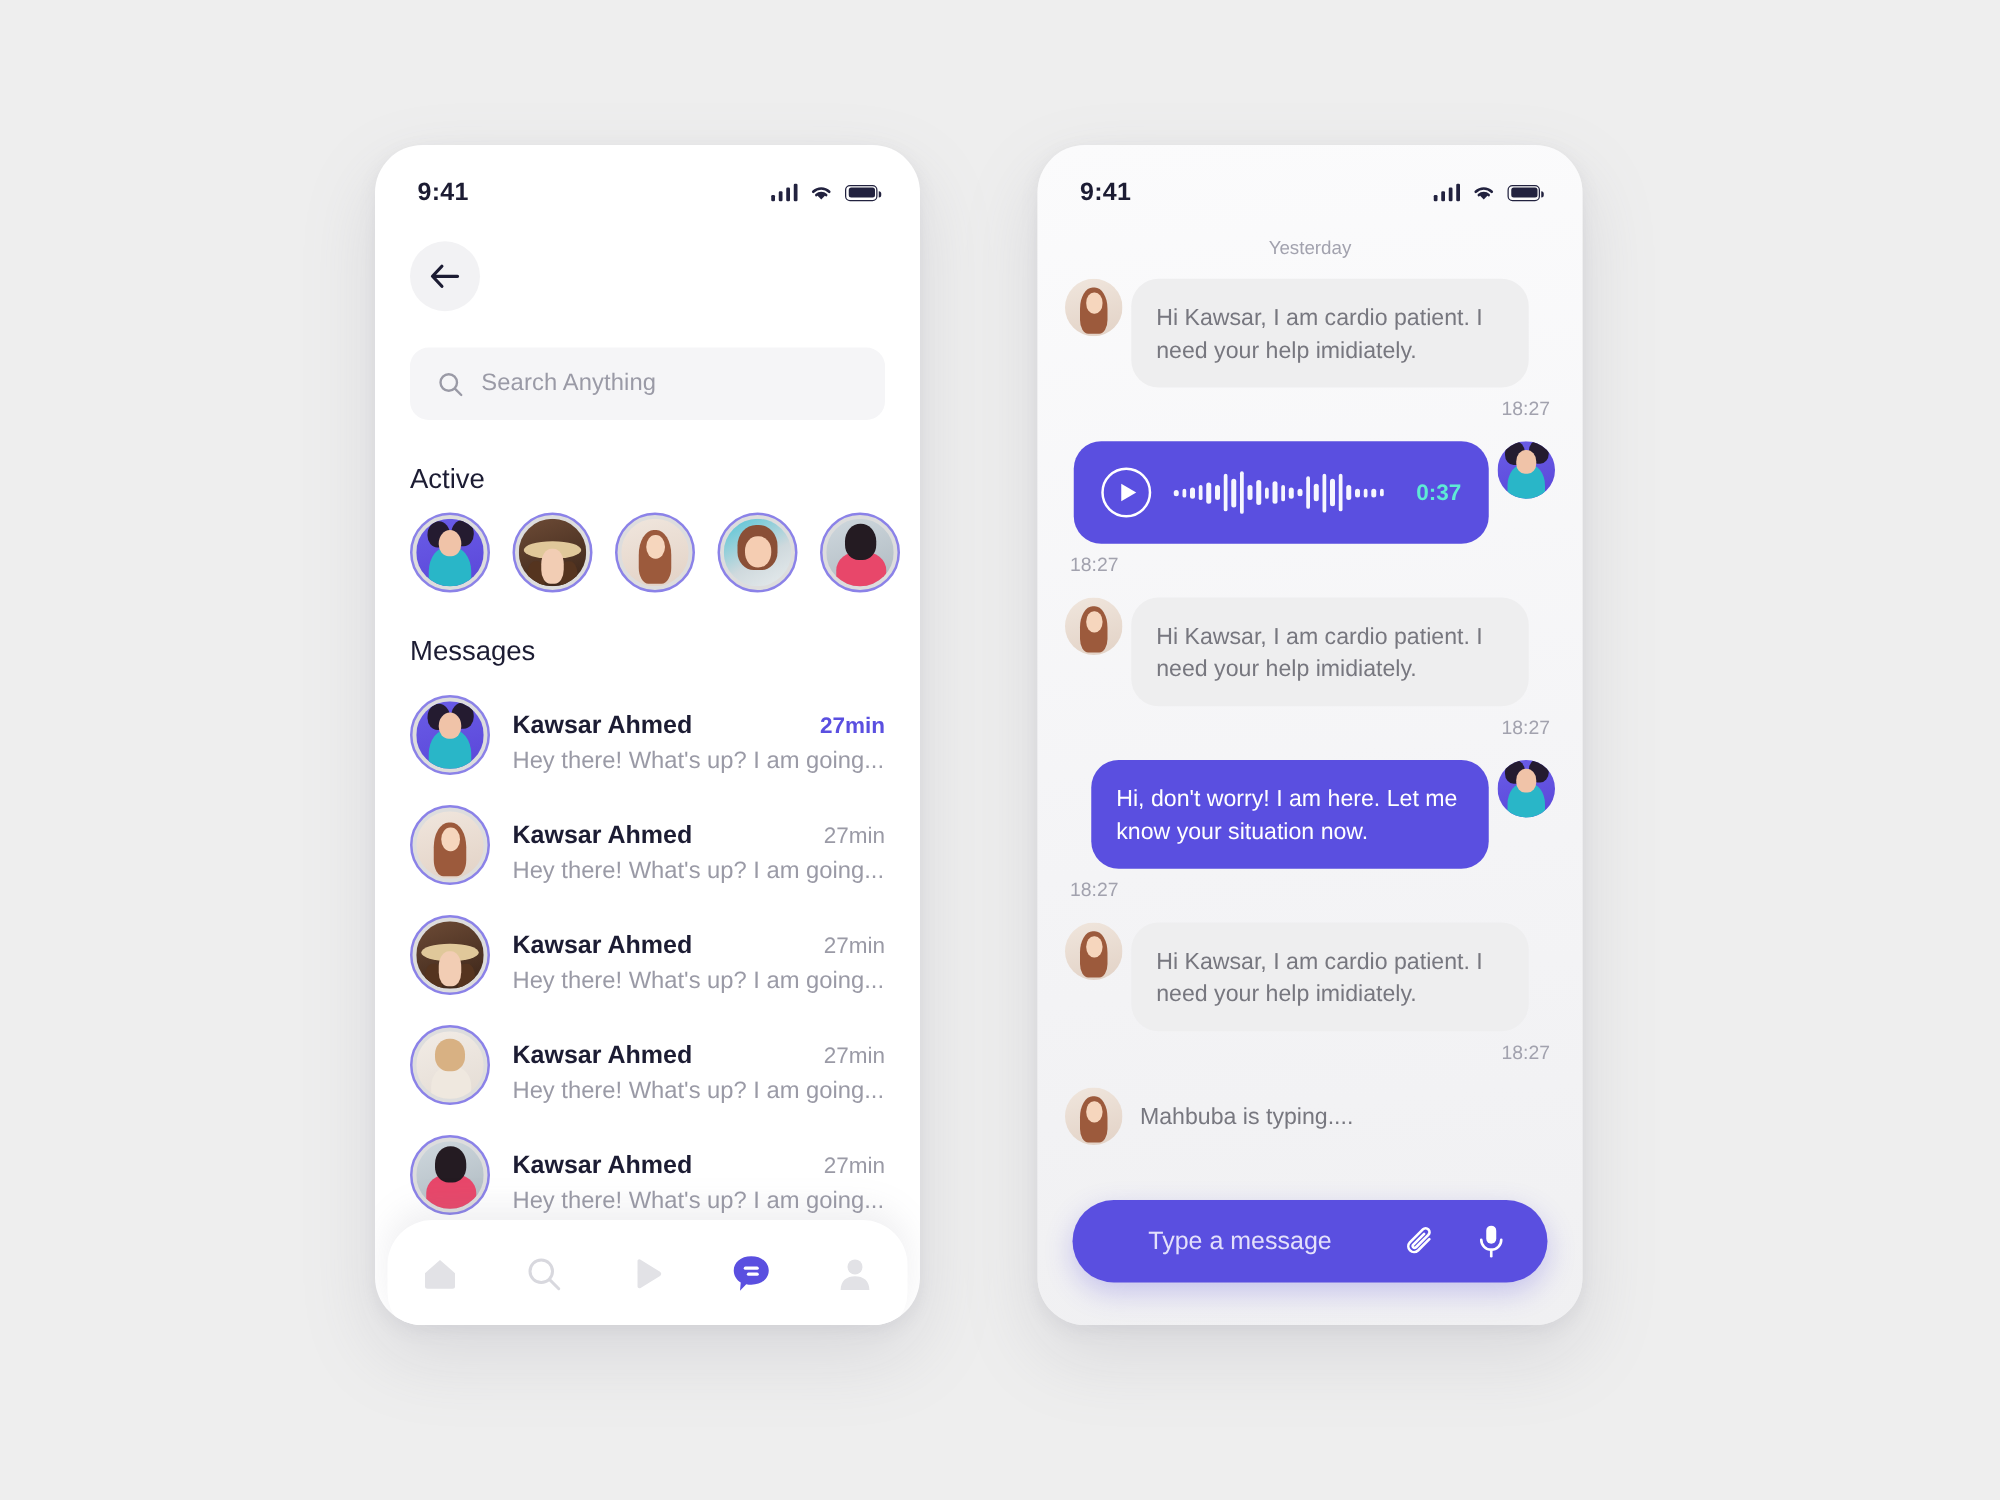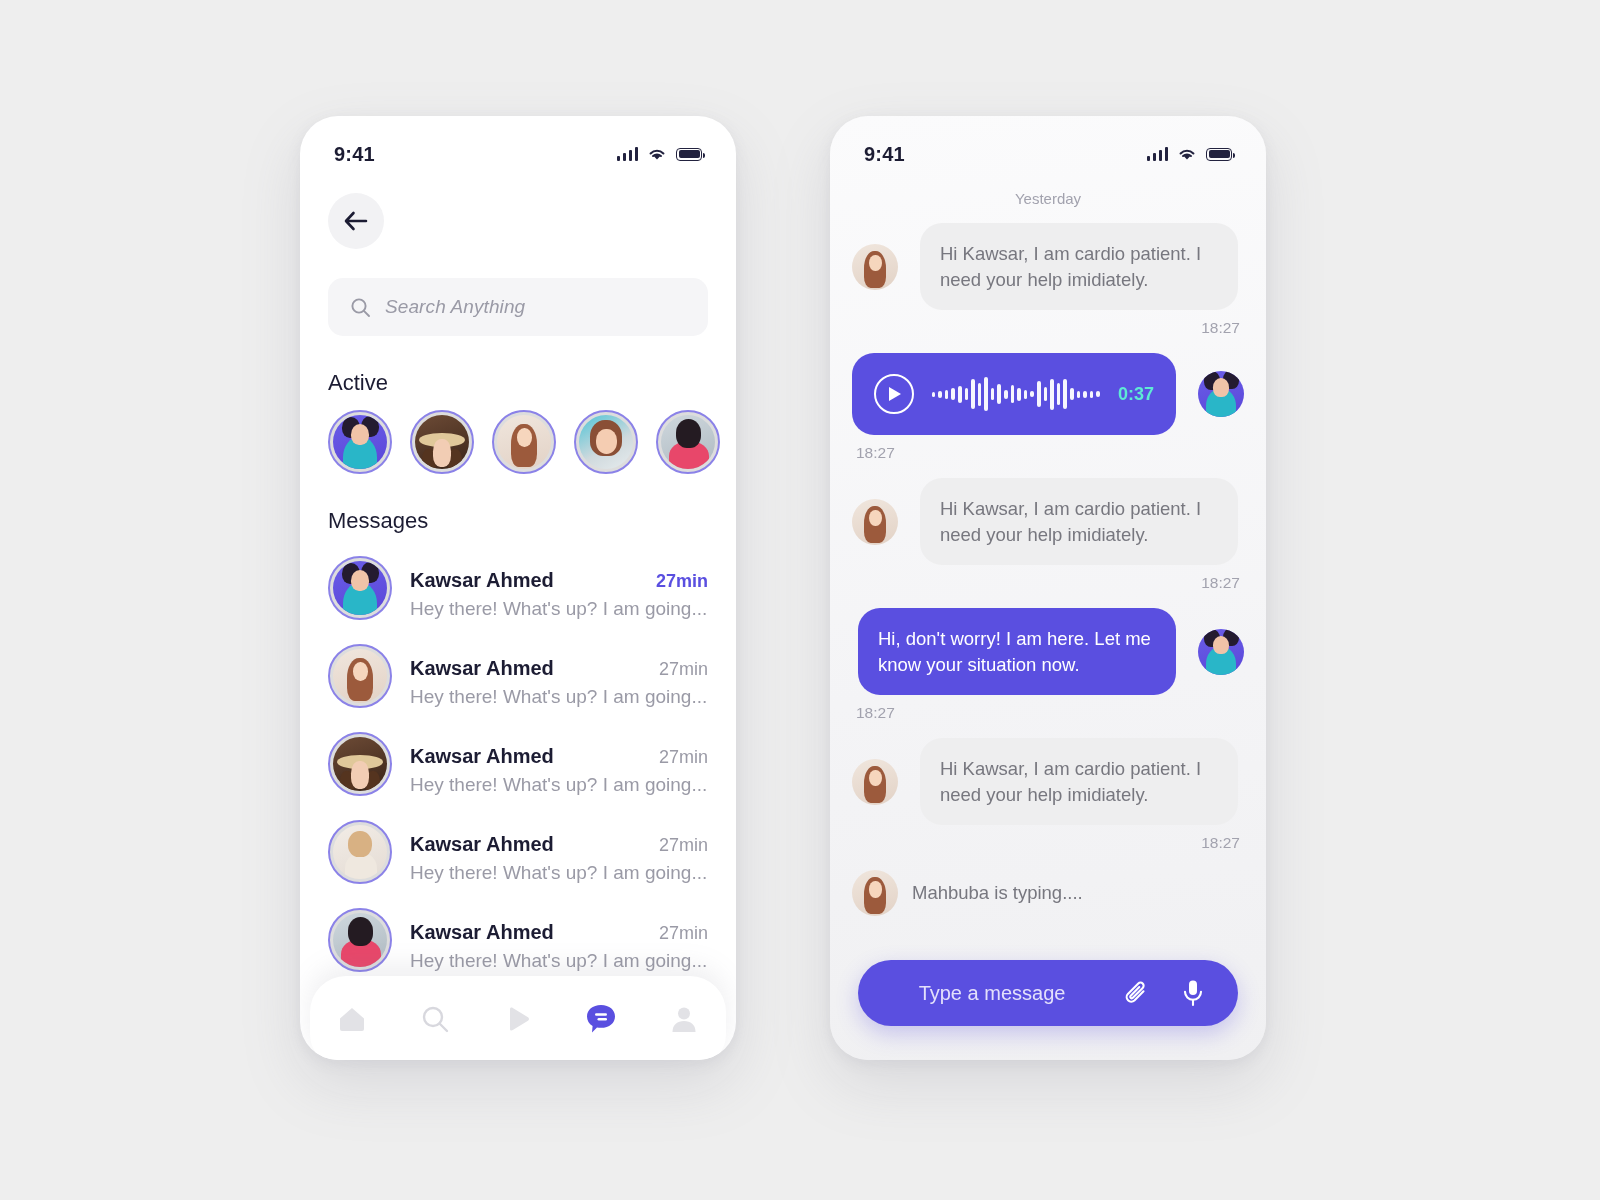--- a/index.html
+++ b/index.html
@@ -39,21 +39,21 @@
   
   .lhead { display:flex; align-items:center; padding:12px 30px 0 28px; height:82px; }
   .circle-btn { width:56px; height:56px; border-radius:50%; background:#f2f2f4;
                 display:flex; align-items:center; justify-content:center; flex:none; cursor:pointer; }
   .page-title { flex:1; text-align:center; font-size:26px; font-weight:700; color:#1c1c33;
                 margin-left:-56px; letter-spacing:.1px; }
 
   
   .search { margin:22px 28px 0 28px; height:58px; background:#f5f5f7; border-radius:15px;
             display:flex; align-items:center; padding:0 22px; gap:14px; cursor:text; }
-  .search-ph { font-size:19px; color:#9a9aa6; letter-spacing:.1px;font-style:italic; }
+  .search-ph { font-size:19px; color:#9a9aa6; letter-spacing:.1px; }
 
   
   .sec-title { font-size:22px; font-weight:400; color:#1c1c33; margin:34px 0 0 28px; }
 
   
   .active-row { display:flex; gap:18px; padding:14px 0 0 28px; }
   .av { border-radius:50%; overflow:hidden; position:relative; flex:none;
         border:2px solid #8b82e8; background:#ddd; }
   .av-64 { width:64px; height:64px; padding:3px; }
   .av-inner { width:100%; height:100%; border-radius:50%; overflow:hidden; position:relative; }
@@ -92,21 +92,21 @@
   .chead-actions { display:flex; align-items:center; gap:18px; }
   .icon-btn { width:38px; height:38px; display:flex; align-items:center;
               justify-content:center; cursor:pointer; }
 
   .daylabel { text-align:center; font-size:15px; color:#a2a2ae; margin-top:16px; }
 
   
   .chat { padding:6px 22px 0 22px; }
   .grp { margin-top:16px; }
   .grp:first-child { margin-top:10px; }
-  .line { display:flex; align-items:center; gap:22px; }
+  .line { display:flex; align-items:flex-start; gap:7px; }
   .line.out { justify-content:flex-end; }
   .bub-av { width:46px; height:46px; border-radius:50%; overflow:hidden; flex:none;
             position:relative; }
   .bub { max-width:318px; border-radius:22px; padding:18px 20px; font-size:18.5px;
          line-height:1.38; }
   .bub.in  { background:#eeeeef; color:#77777f; border-bottom-left-radius:22px; }
   .bub.out { background:#5a4fe0; color:#ffffff; }
   .stamp { font-size:15.5px; color:#a2a2ae; margin-top:9px; }
   .stamp.r { text-align:right; padding-right:4px; }
   .stamp.l { text-align:left; padding-left:4px; }

